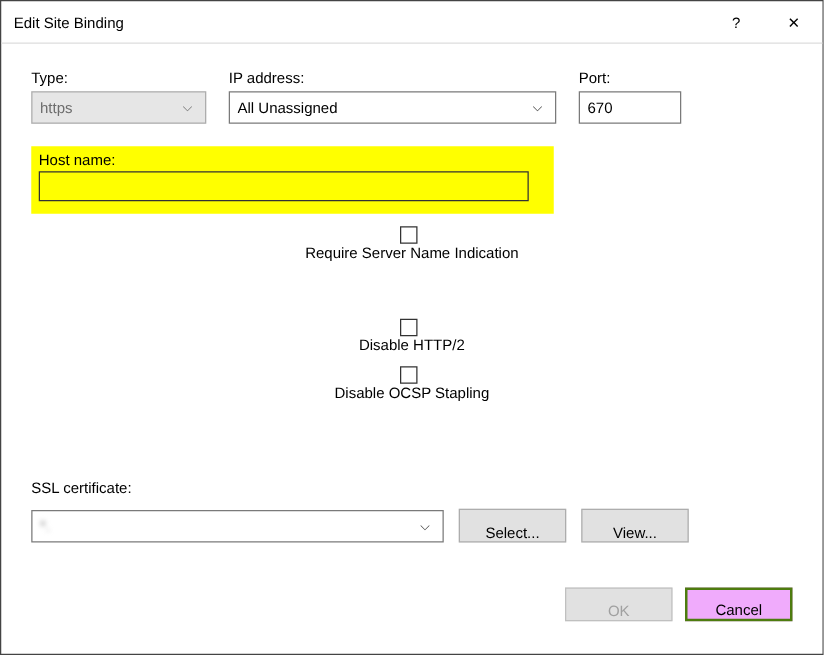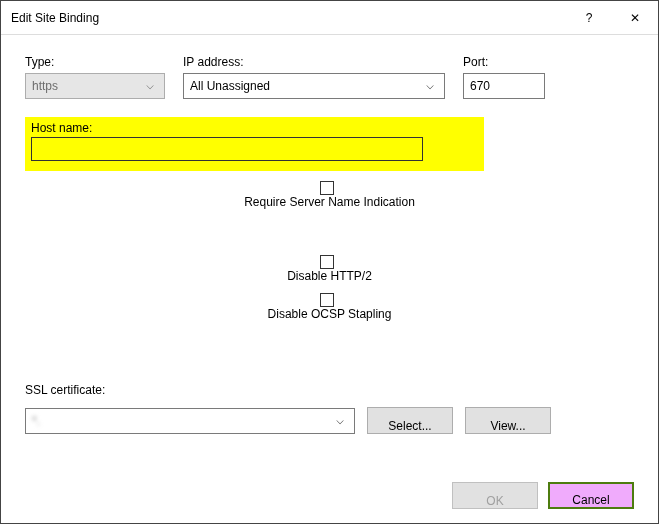--- a/index.html
+++ b/index.html
@@ -13,42 +13,42 @@
       height: 34px; display: flex; align-items: center;
       padding: 0 0 0 10px; border-bottom: 1px solid #ddd; justify-content: flex-end;
     }
     .titlebar .title { flex: 0 0 auto; font-size: 12px; }
     .titlebar .spacer { flex: 1 1 auto; }
     .titlebar .tbtn {
       width: 46px; height: 34px; display: flex;
       align-items: center; justify-content: center; font-size: 14px;
     }
     .body {
-      padding: 20px 24px 14px 24px; flex: 1 1 auto;
+      padding: 20px 24px 26px 24px; flex: 1 1 auto;
       display: flex; flex-direction: column;
     }
     .row1 { display: flex; gap: 18px; }
     .col { display: flex; flex-direction: column; }
     .lbl { margin-bottom: 4px; color: #000; }
     .combo, .txt {
       height: 26px; border: 1px solid #7a7a7a; background: #fff;
       display: flex; align-items: center; padding: 0 6px; position: relative; gap: 16px;
     }
     .combo .val { flex: 1 1 auto; white-space: nowrap; overflow: hidden; }
     .combo .chev {
       width: 16px; text-align: center; font-size: 10px; color: #333;
       pointer-events: none;
     }
     .combo.disabled {
       background: #e6e6e6; color: #6d6d6d; border-color: #adadad;
     }
     .combo.disabled .chev { color: #6d6d6d; }
     .host-block {
       background: #ffff00; padding: 4px 6px 10px 6px; margin-top: 18px;
-      width: 459px;
+      width: 418px;
     }
     .host-block .lbl { margin-left: 0; }
     .host-input {
       height: 24px; border: 1px solid #333; background: #ffff00;
       margin-top: 2px; width: 392px;
     }
     .chk-row { display: flex; align-items: center; margin-top: 10px; flex-direction: column; }
     .chk {
       width: 14px; height: 14px; border: 1px solid #333;
       background: #fff; margin-right: 6px;

